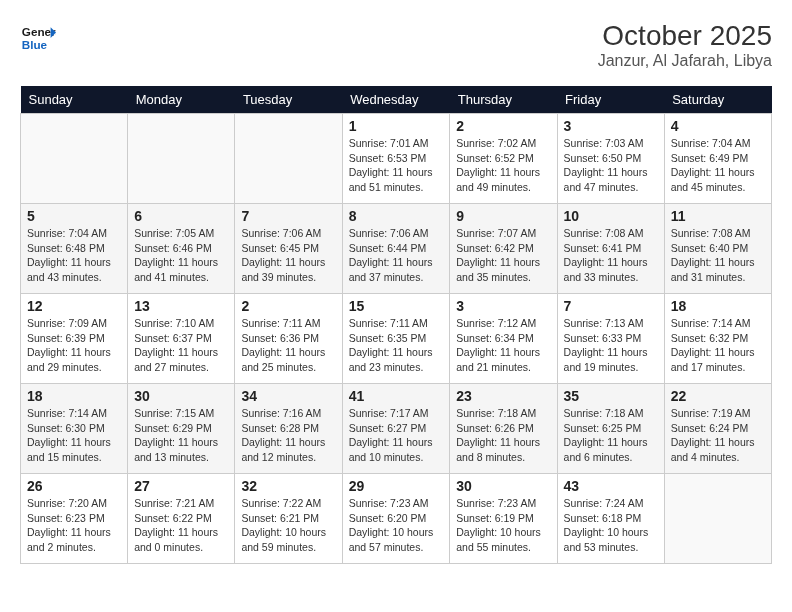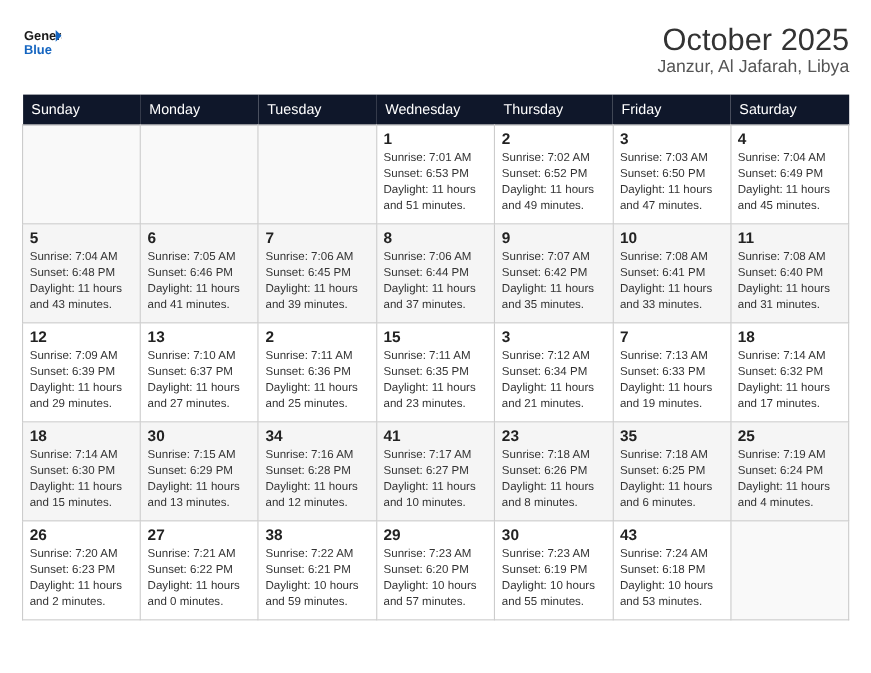--- a/index.html
+++ b/index.html
@@ -208,35 +208,35 @@
         </td>
         <td>
           <span class="day-number">23</span>
           <div class="day-detail">Sunrise: 7:18 AM<br>Sunset: 6:26 PM<br>Daylight: 11 hours and 8 minutes.</div>
         </td>
         <td>
           <span class="day-number">35</span>
           <div class="day-detail">Sunrise: 7:18 AM<br>Sunset: 6:25 PM<br>Daylight: 11 hours and 6 minutes.</div>
         </td>
         <td>
-          <span class="day-number">25</span>
+          <span class="day-number">22</span>
           <div class="day-detail">Sunrise: 7:19 AM<br>Sunset: 6:24 PM<br>Daylight: 11 hours and 4 minutes.</div>
         </td>
       </tr>
       <tr>
         <td>
           <span class="day-number">26</span>
           <div class="day-detail">Sunrise: 7:20 AM<br>Sunset: 6:23 PM<br>Daylight: 11 hours and 2 minutes.</div>
         </td>
         <td>
           <span class="day-number">27</span>
           <div class="day-detail">Sunrise: 7:21 AM<br>Sunset: 6:22 PM<br>Daylight: 11 hours and 0 minutes.</div>
         </td>
         <td>
-          <span class="day-number">38</span>
+          <span class="day-number">32</span>
           <div class="day-detail">Sunrise: 7:22 AM<br>Sunset: 6:21 PM<br>Daylight: 10 hours and 59 minutes.</div>
         </td>
         <td>
           <span class="day-number">29</span>
           <div class="day-detail">Sunrise: 7:23 AM<br>Sunset: 6:20 PM<br>Daylight: 10 hours and 57 minutes.</div>
         </td>
         <td>
           <span class="day-number">30</span>
           <div class="day-detail">Sunrise: 7:23 AM<br>Sunset: 6:19 PM<br>Daylight: 10 hours and 55 minutes.</div>
         </td>

